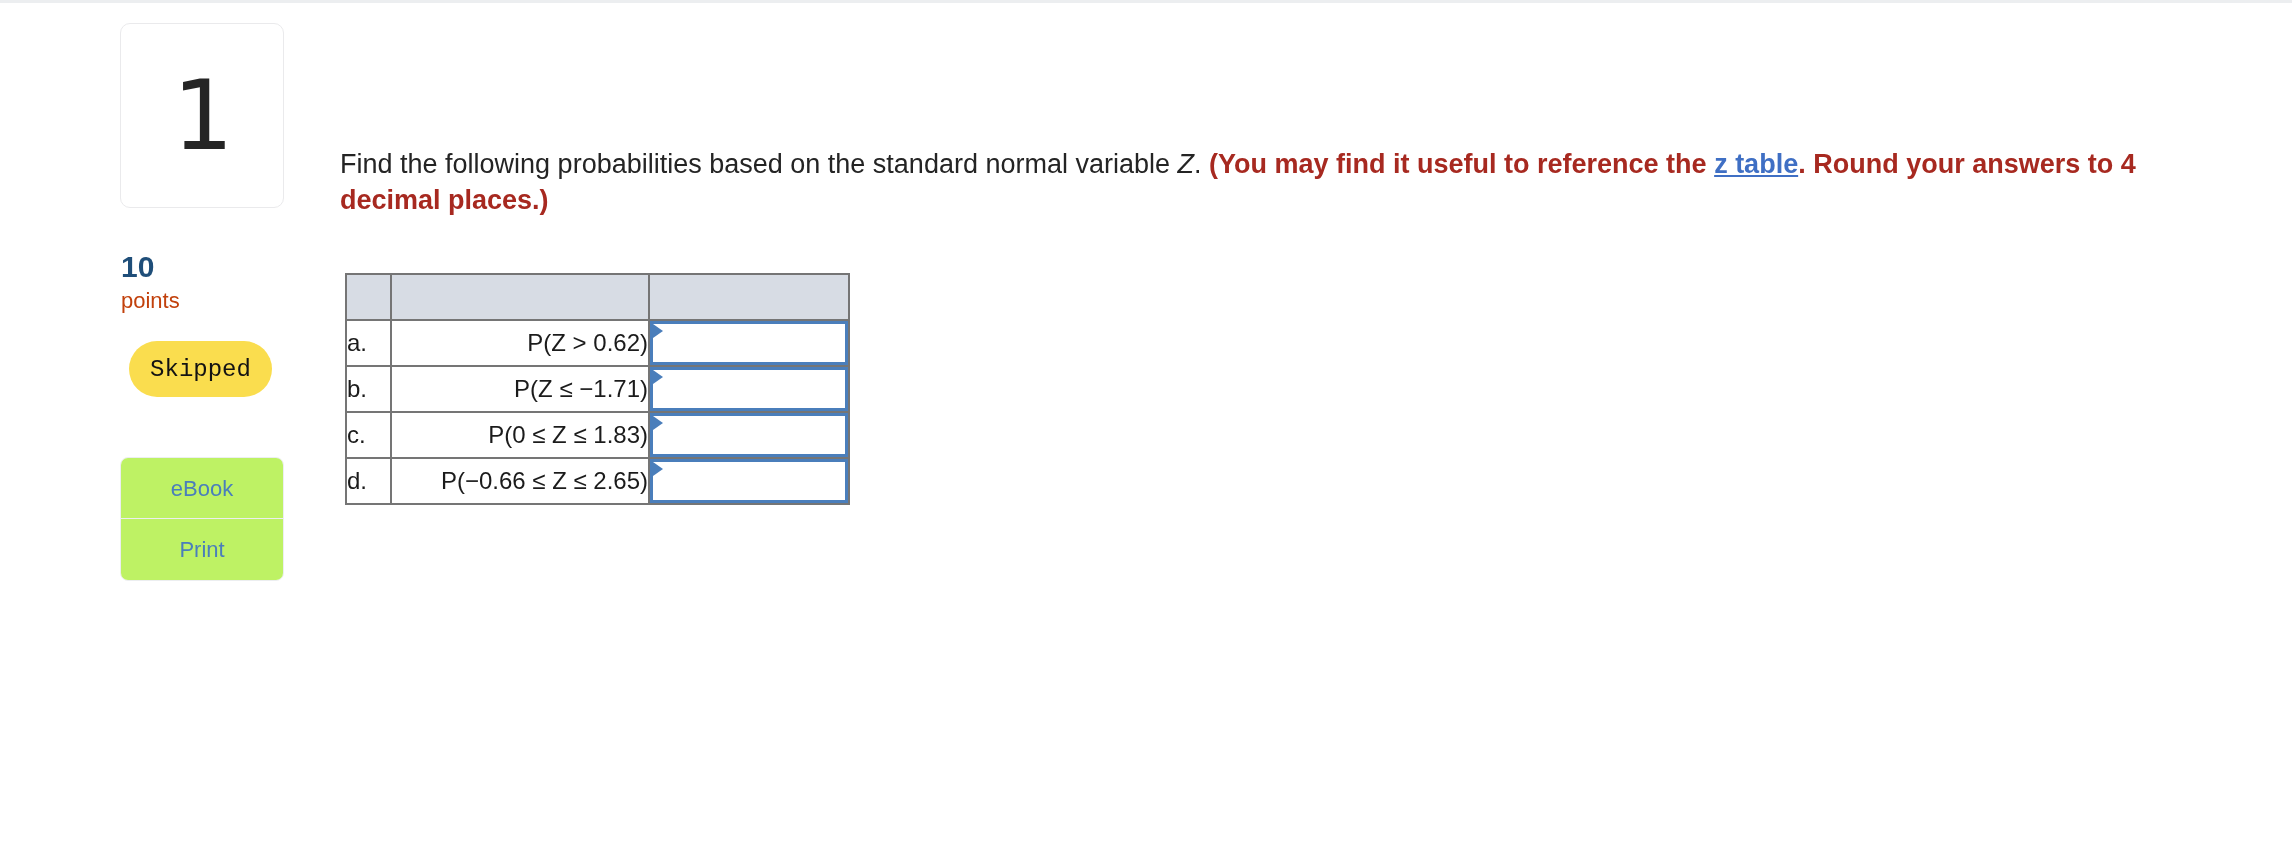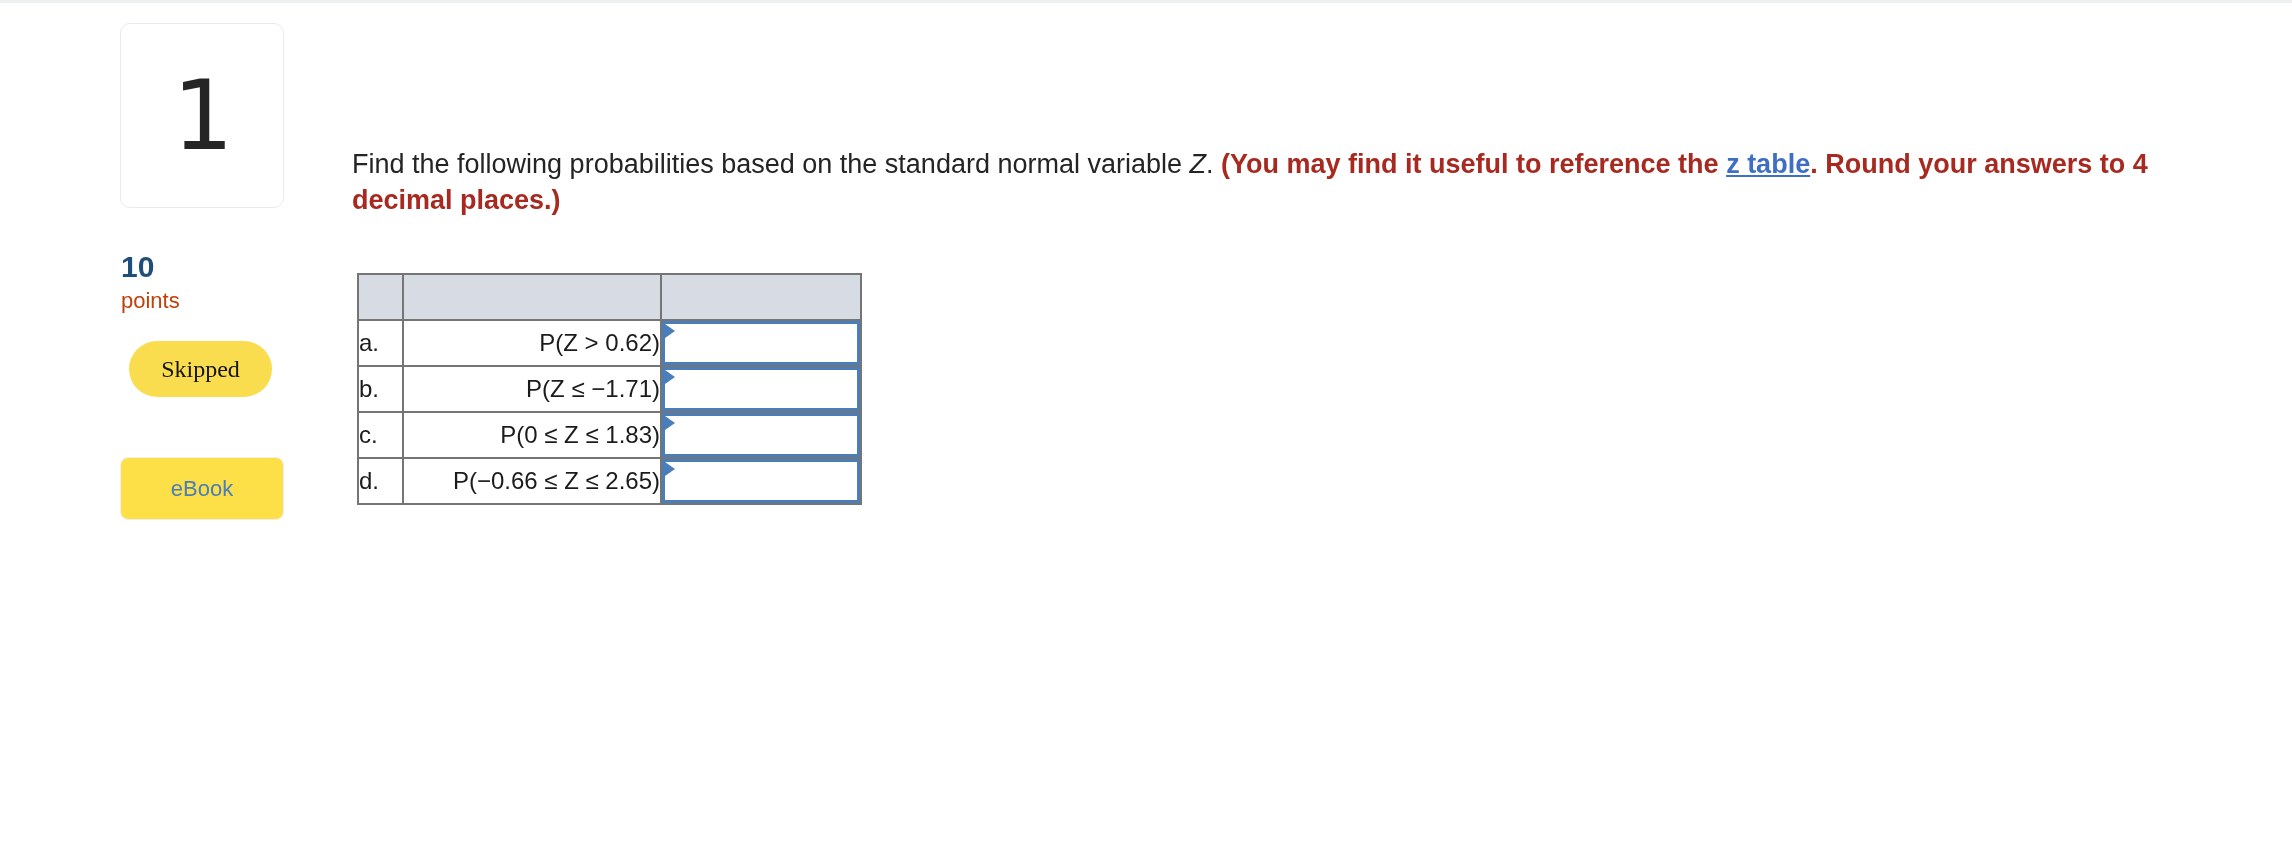--- a/index.html
+++ b/index.html
@@ -78,53 +78,53 @@
     height: 56px;
     border-radius: 28px;
     background: #fadd4e;
     display: flex;
     align-items: center;
     justify-content: center;
     font-size: 24px;
     color: #131313;
     border: none;
     padding: 0;
-    font-family: Liberation Serif, serif;
+    font-family: Liberation Mono, monospace;
     cursor: pointer;
   }
 
   .tool-group {
     margin-top: 60px;
     width: 164px;
     border: 1.5px solid #eceef0;
     border-radius: 8px;
     overflow: hidden;
     background: #fff;
   }
   .tool-btn {
     display: block;
     width: 100%;
     height: 61px;
     line-height: 61px;
     text-align: center;
     font-size: 22px;
     color: #4a7ebb;
-    background: #fde047;
+    background: #bef264;
     border: none;
     border-bottom: 1.5px solid #eceef0;
     font-family: "Liberation Sans", sans-serif;
     cursor: pointer;
     padding: 0;
   }
   .tool-btn:last-child { border-bottom: none; }
 
   
   .content {
     position: absolute;
-    left: 352px;
+    left: 340px;
     top: 146px;
     width: 1880px;
   }
 
   .prompt {
     font-size: 27px;
     line-height: 36px;
     color: #242424;
     max-width: 1890px;
   }
@@ -224,20 +224,21 @@
 
   <div class="points-block">
     <div class="points-value">10</div>
     <div class="points-label">points</div>
   </div>
 
   <button class="status-badge">Skipped</button>
 
   <div class="tool-group">
     <button class="tool-btn">eBook</button>
+    <button class="tool-btn">Print</button>
   </div>
 
 </div>
 
 <div class="content">
 
   <div class="prompt">
     <span>Find the following probabilities based on the standard normal variable </span><span class="var">Z</span><span>.</span>&nbsp;<span class="hint">(You may find it useful to reference the </span><a class="ztable-link">z table</a><span class="hint">. Round your answers to 4 decimal places.)</span>
   </div>
 

